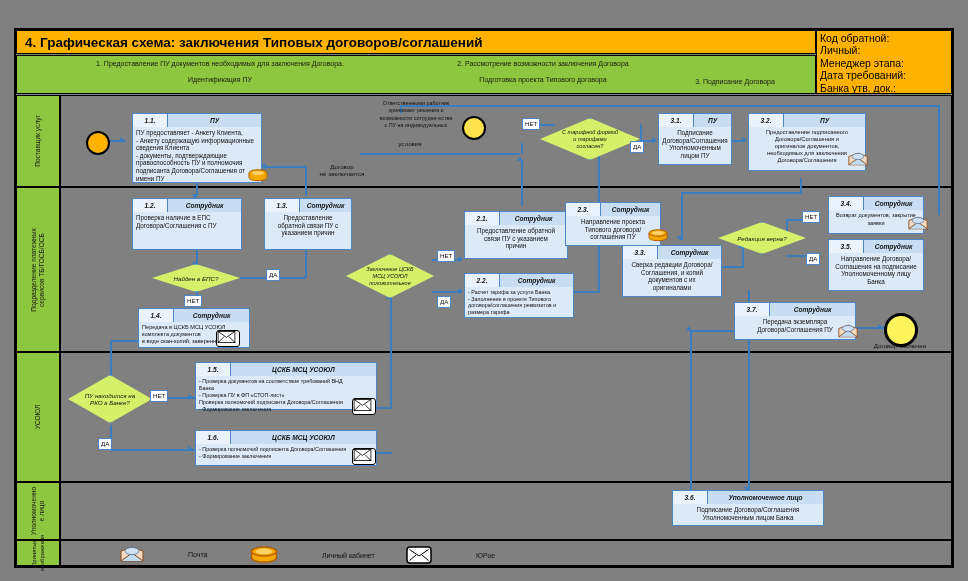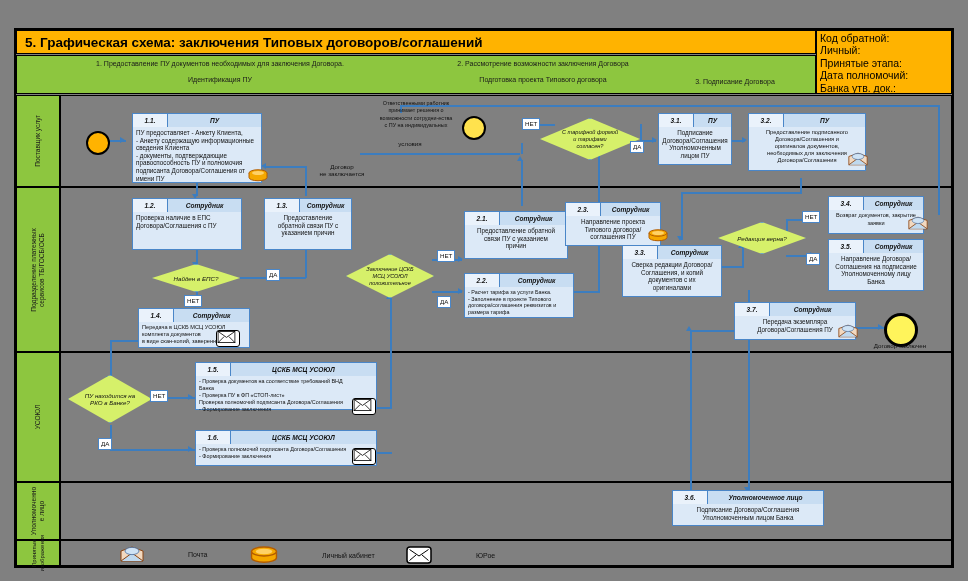--- a/index.html
+++ b/index.html
@@ -67,27 +67,27 @@
   .circ{position:absolute;border-radius:50%;}
   .legend-item{position:absolute;display:flex;align-items:center;gap:6px;font-size:7px;color:#111;}
 </style>
 </head>
 <body>
 
 <div id="page">
 
   <div class="frame"></div>
 
-  <div class="title-bar">5. Графическая схема: заключения Типовых договоров/соглашений</div>
+  <div class="title-bar">4. Графическая схема: заключения Типовых договоров/соглашений</div>
 
   <div class="meta-box">
     <div>Код обратной:</div>
     <div>Личный:</div>
-    <div>Принятые этапа:</div>
-    <div>Дата полномочий:</div>
+    <div>Менеджер этапа:</div>
+    <div>Дата требований:</div>
     <div>Банка утв. док.:</div>
   </div>
 
   <div class="phase-bar"></div>
   <div class="phase" style="left:60px;top:60px;width:320px;">
     <div>1. Предоставление ПУ документов необходимых для заключения Договора.</div>
     <div class="l2">Идентификация ПУ</div>
   </div>
   <div class="phase" style="left:378px;top:60px;width:330px;">
     <div>2. Рассмотрение возможности заключения Договора</div>

